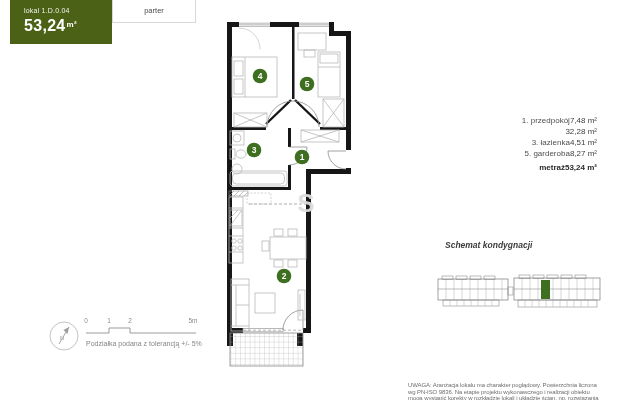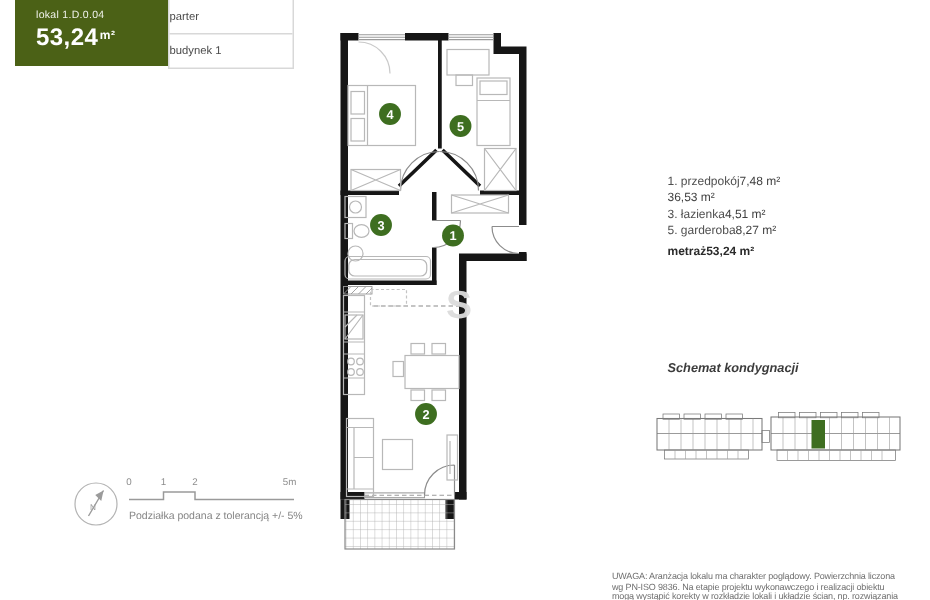--- a/index.html
+++ b/index.html
@@ -9,26 +9,26 @@
   svg text{font-family:"Liberation Sans",sans-serif;}
 
   
   .hdr-box{position:absolute;left:10px;top:0;width:102px;height:44px;background:#4b6116;
            color:#fff;box-sizing:border-box;padding:7px 0 0 14px;}
   .hdr-label{font-size:7px;letter-spacing:.2px;color:rgba(255,255,255,.92);}
   .hdr-area{font-size:16px;font-weight:bold;letter-spacing:.3px;margin-top:3px;}
   .hdr-area .sup{font-size:8px;font-weight:bold;vertical-align:4px;margin-left:1px;}
 
   .meta{position:absolute;left:112px;top:-1px;width:82px;border:1px solid #d8d8d8;background:#fff;}
-  .meta-cell{height:22px;line-height:22px;text-align:left;font-size:7.5px;color:#4a4a4a;}
+  .meta-cell{height:22px;line-height:22px;text-align:center;font-size:7.5px;color:#4a4a4a;}
   .meta-cell + .meta-cell{border-top:1px solid #d8d8d8;}
 
   
   .legend{position:absolute;left:445px;top:116px;width:152px;}
-  .lrow{display:flex;justify-content:flex-start;align-items:baseline;height:11px;
+  .lrow{display:flex;justify-content:flex-end;align-items:baseline;height:11px;
         font-size:8px;color:#4f4f4f;}
   .lrow .val{color:#3f3f3f;}
   .lrow.total{font-weight:bold;color:#2b2b2b;margin-top:3px;}
   .lrow.total .val{color:#2b2b2b;}
 
   .sch-title{position:absolute;left:445px;top:240px;font-size:8.5px;font-weight:600;color:#3c3c3c;font-style:italic;}
 
   .disc{position:absolute;left:408px;top:382px;font-size:6px;line-height:6.6px;
         color:#6f6f6f;letter-spacing:-0.1px;}
   .disc div{white-space:nowrap;}
@@ -240,30 +240,29 @@
 
   <div class="hdr-box">
     <div class="hdr-label">lokal 1.D.0.04</div>
     <div class="hdr-area">
       <span>53,24</span><span class="sup">m²</span>
     </div>
   </div>
 
   <div class="meta">
     <div class="meta-cell">parter</div>
-    <div class="meta-cell">budynek 1</div>
   </div>
 
   <div class="legend">
     <div class="lrow">
       <span class="lbl">1. przedpokój</span>
       <span class="val">7,48 m²</span>
     </div>
     <div class="lrow">
-      <span class="val">36,53 m²</span>
+      <span class="val">32,28 m²</span>
     </div>
     <div class="lrow">
       <span class="lbl">3. łazienka</span>
       <span class="val">4,51 m²</span>
     </div>
     <div class="lrow">
       <span class="lbl">5. garderoba</span>
       <span class="val">8,27 m²</span>
     </div>
     <div class="lrow total">

